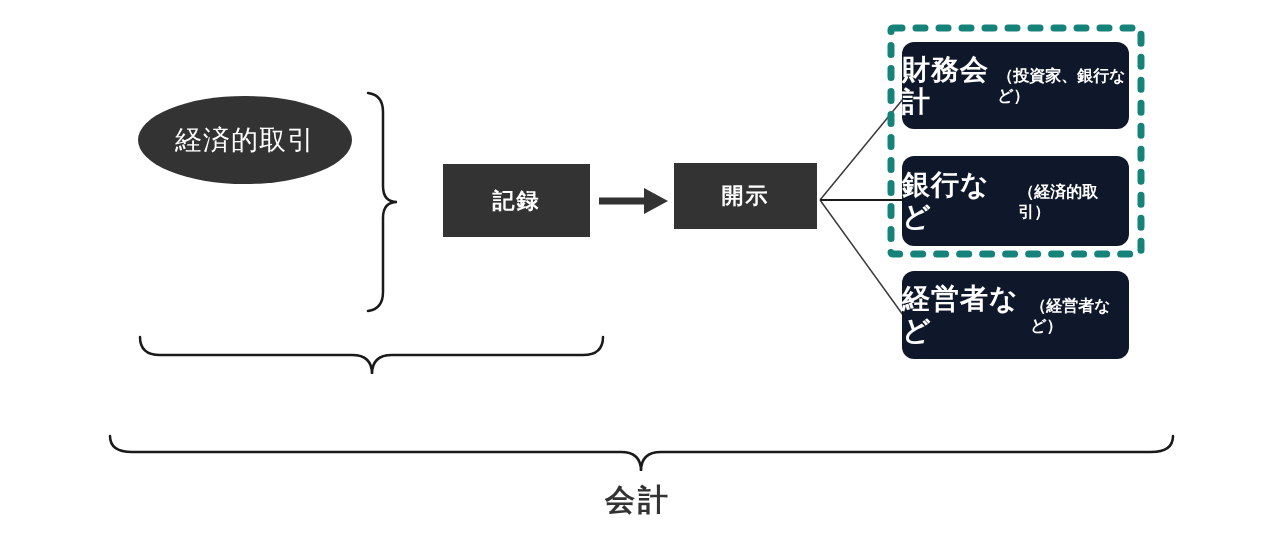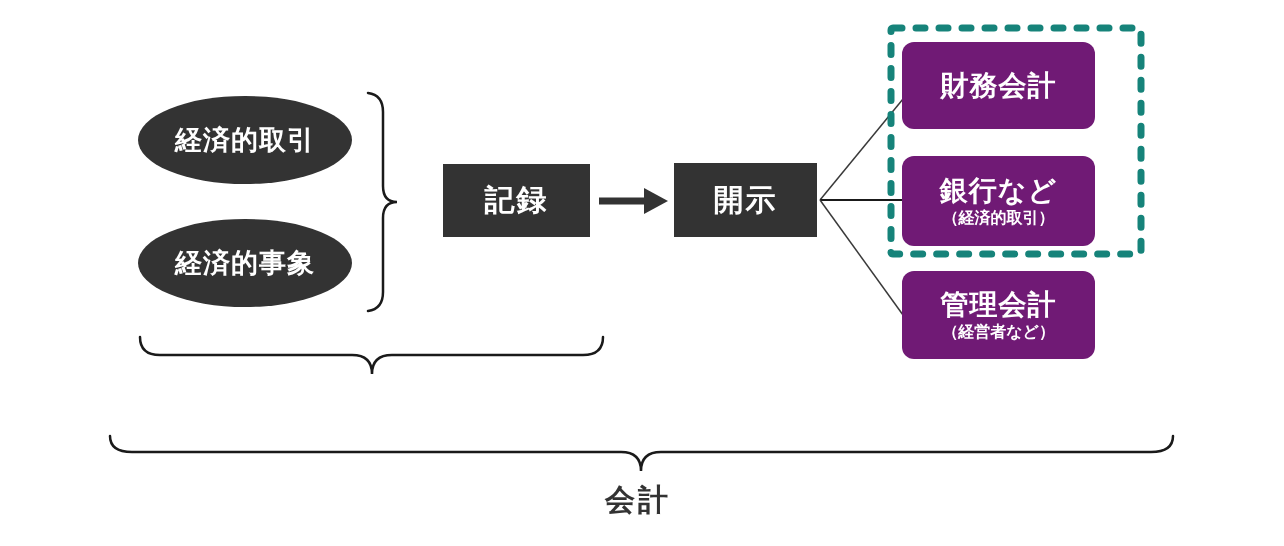--- a/index.html
+++ b/index.html
@@ -22,47 +22,46 @@
     pointer-events: none;
   }
   .ellipse {
     position: absolute;
     background: #333333;
     border-radius: 50%;
     display: flex;
     align-items: center;
     justify-content: center;
     color: #ffffff;
-    font-weight: 700;
+    font-weight: 400;
     font-size: 27px;
     letter-spacing: 1px;
   }
   .ellipse.e1 { left: 138px; top: 96px;  width: 214px; height: 88px; }
   .ellipse.e2 { left: 138px; top: 219px; width: 214px; height: 88px; }
   .proc-box {
     position: absolute;
     background: #333333;
     display: flex;
     align-items: center;
     justify-content: center;
     color: #ffffff;
     font-weight: 700;
-    font-size: 30px;
+    font-size: 22px;
     letter-spacing: 2px;
   }
   .proc-box.record   { left: 443px; top: 164px; width: 147px; height: 73px; }
-  .proc-box.disclose { left: 674px; top: 163px; width: 143px; height: 74px; }
+  .proc-box.disclose { left: 674px; top: 163px; width: 143px; height: 66px; }
   .out-box {
     position: absolute;
     left: 902px;
-    width: 193px;
-    background: #701a75;
+    width: 227px;
+    background: #0f172a;
     border-radius: 12px;
     display: flex;
-    flex-direction: column;
     align-items: center;
     justify-content: center;
     color: #ffffff;
   }
   .out-box .title {
     font-weight: 700;
     font-size: 28px;
     line-height: 32px;
     letter-spacing: 1px;
   }
@@ -107,38 +106,36 @@
     <rect x="891" y="28" width="250" height="226" rx="2" fill="none" stroke="#16837a" stroke-width="7" stroke-dasharray="9 14" stroke-linecap="round"></rect>
 
     <path d="M 140 337 Q 140 355 160 355 L 352 355 Q 372 355 372 374 Q 372 355 392 355 L 583 355 Q 603 355 603 337" fill="none" stroke="#1a1a1a" stroke-width="2.5" stroke-linecap="round"></path>
 
     <path d="M 110 436 Q 110 452 132 452 L 621 452 Q 641 452 641 471 Q 641 452 661 452 L 1151 452 Q 1173 452 1173 436" fill="none" stroke="#1a1a1a" stroke-width="2.5" stroke-linecap="round"></path>
   </svg>
 
   <div class="ellipse e1">
     <span>経済的取引</span>
   </div>
-  <div class="ellipse e2">
-    <span>経済的事象</span>
-  </div>
 
   <div class="proc-box record">
     <span>記録</span>
   </div>
   <div class="proc-box disclose">
     <span>開示</span>
   </div>
 
   <div class="out-box b1">
     <span class="title">財務会計</span>
+    <span class="subtitle">（投資家、銀行など）</span>
   </div>
   <div class="out-box b2">
     <span class="title">銀行など</span>
     <span class="subtitle">（経済的取引）</span>
   </div>
   <div class="out-box b3">
-    <span class="title">管理会計</span>
+    <span class="title">経営者など</span>
     <span class="subtitle">（経営者など）</span>
   </div>
 
   <div class="brace-label accounting">会計</div>
 
 </div>
 
 </body></html>

